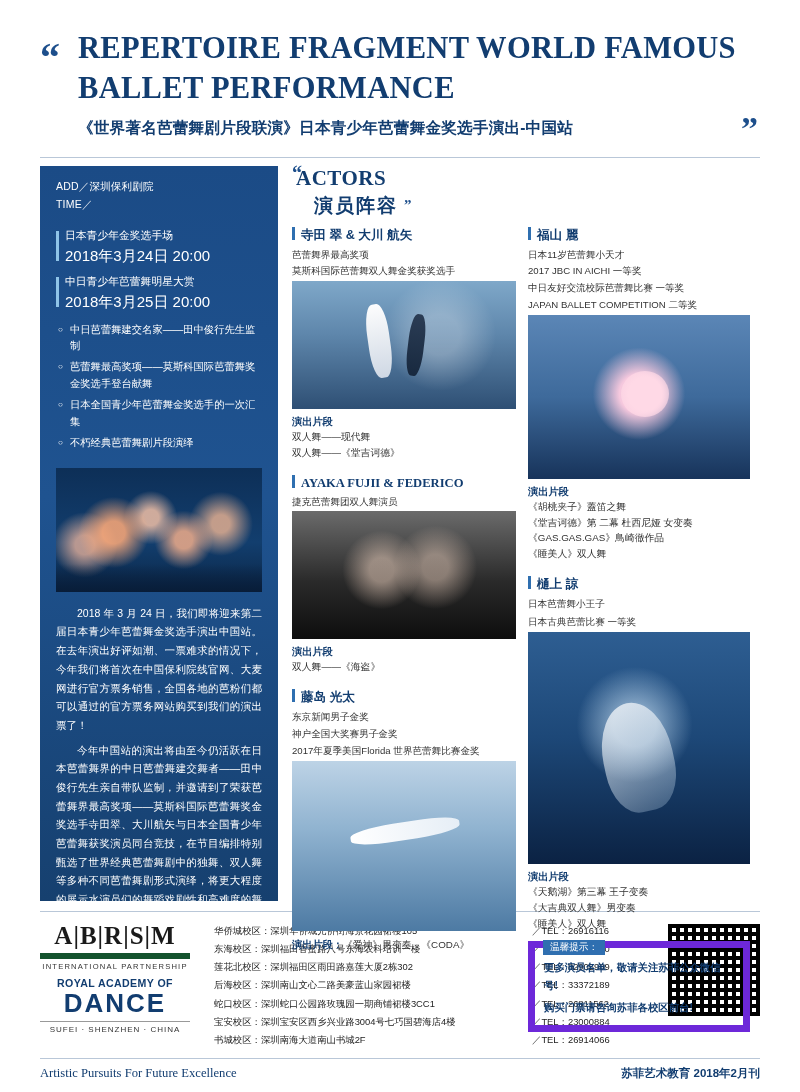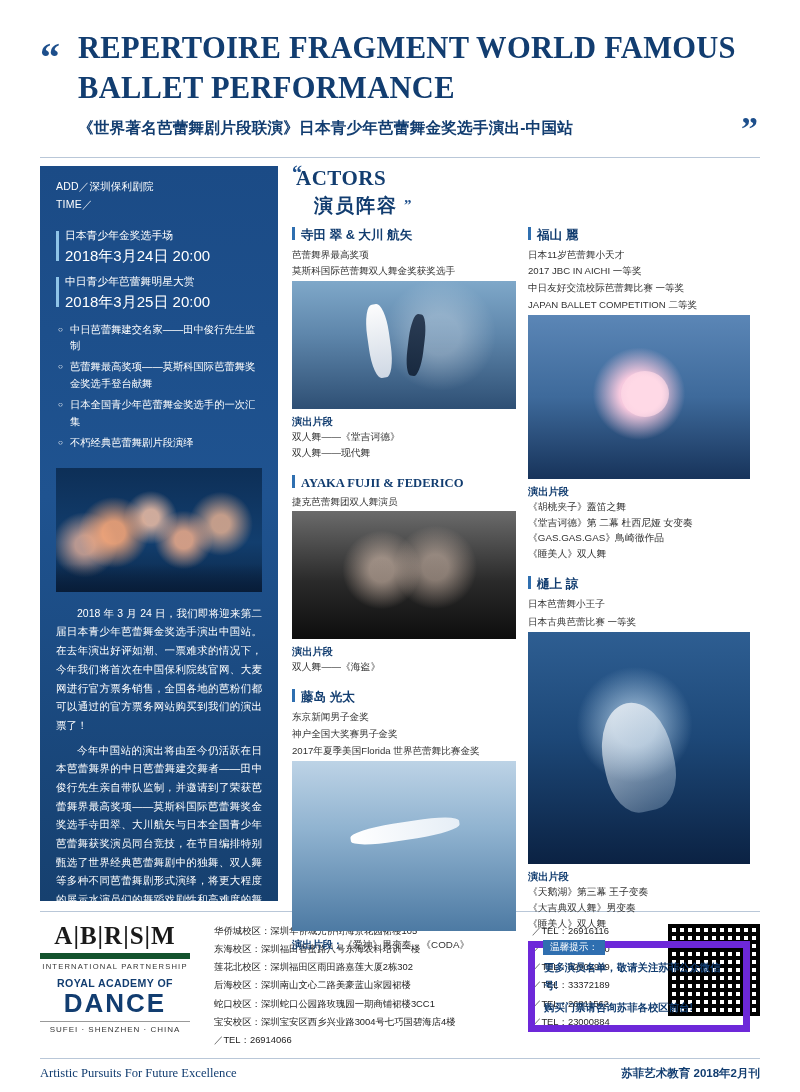--- a/index.html
+++ b/index.html
@@ -339,22 +339,22 @@
         <div class="colA">
 
           <div>
             <div class="name-row">
               <span class="name-cn">寺田 翠 &amp; 大川 航矢</span>
             </div>
             <div class="sub-note">芭蕾舞界最高奖项</div>
             <div class="sub-note">莫斯科国际芭蕾舞双人舞金奖获奖选手</div>
             <div class="photo p-duet"></div>
             <div class="seg-title">演出片段</div>
+            <div class="seg-line">双人舞——现代舞</div>
             <div class="seg-line">双人舞——《堂吉诃德》</div>
-            <div class="seg-line">双人舞——现代舞</div>
           </div>
 
           <div style="height:12px"></div>
 
           <div>
             <div class="name-row">
               <span class="name-en">AYAKA FUJII &amp; FEDERICO</span>
             </div>
             <div class="sub-note">捷克芭蕾舞团双人舞演员</div>
             <div class="photo p-dark"></div>
@@ -452,20 +452,21 @@
       </div>
       <div class="addr-row">
         <div class="a">蛇口校区：深圳蛇口公园路玫瑰园一期商铺裙楼3CC1</div>
         <div class="t">／TEL：26811562</div>
       </div>
       <div class="addr-row">
         <div class="a">宝安校区：深圳宝安区西乡兴业路3004号七巧国碧海店4楼</div>
         <div class="t">／TEL：23000884</div>
       </div>
       <div class="addr-row">
+        <div class="a">书城校区：深圳南海大道南山书城2F</div>
         <div class="t">／TEL：26914066</div>
       </div>
     </div>
 
     <div class="qr"></div>
   </div>
 
   <div class="tagline-rule"></div>
   <div class="tagline">
     <div class="tagline-left">Artistic Pursuits For Future Excellence</div>

